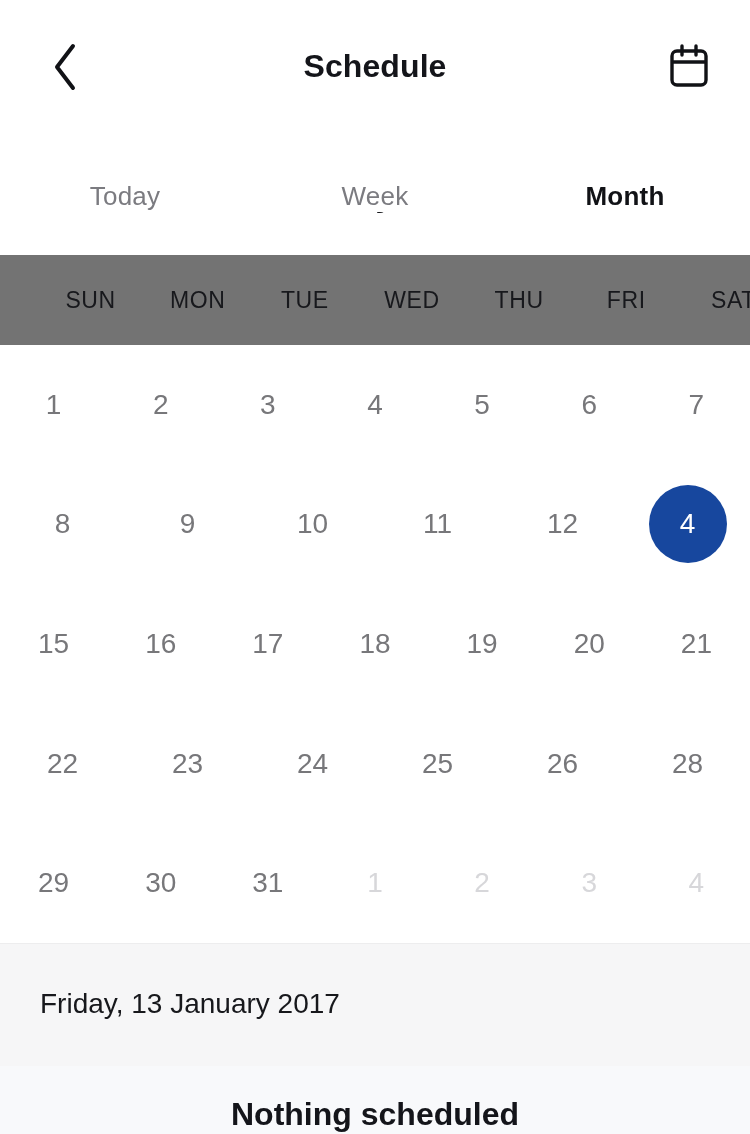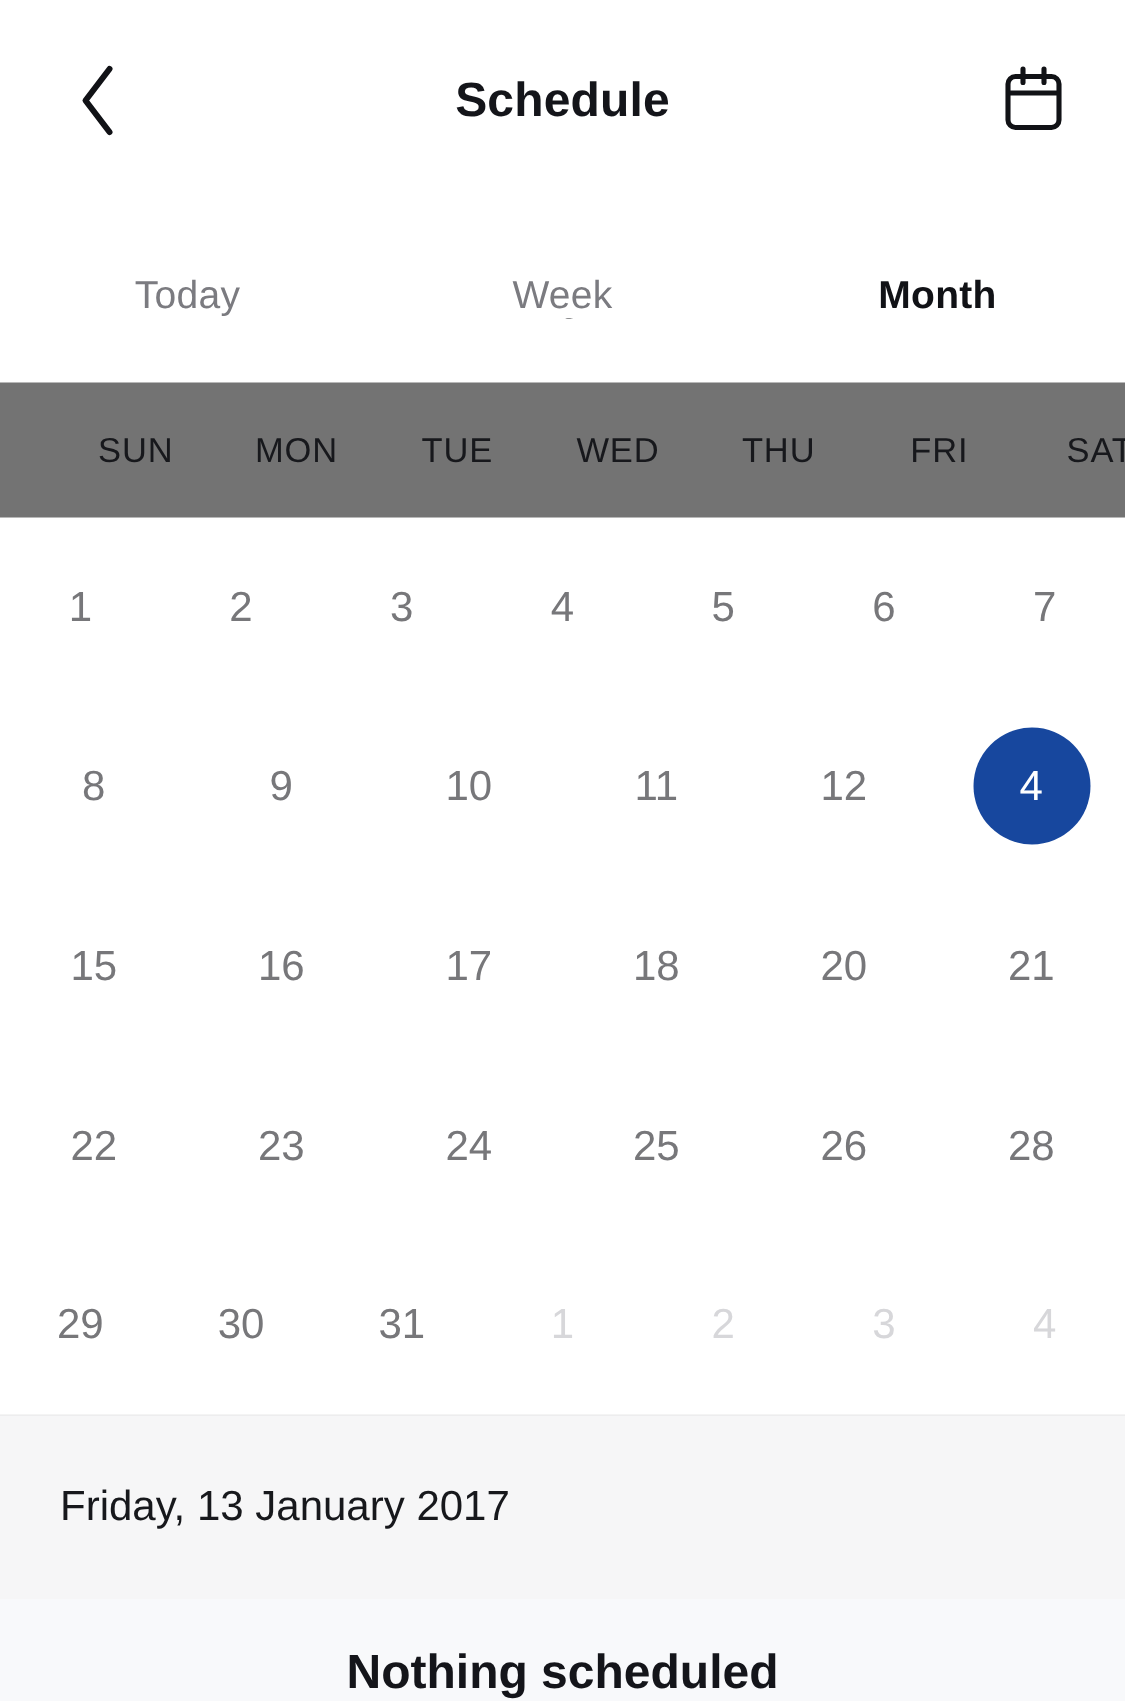--- a/index.html
+++ b/index.html
@@ -344,20 +344,23 @@
       <div class="day-cell">
         <span class="day-num">16</span>
       </div>
       <div class="day-cell">
         <span class="day-num">17</span>
       </div>
       <div class="day-cell">
         <span class="day-num">18</span>
       </div>
       <div class="day-cell">
+        <span class="day-num">19</span>
+      </div>
+      <div class="day-cell">
         <span class="day-num">20</span>
       </div>
       <div class="day-cell">
         <span class="day-num">21</span>
       </div>
     </div>
     <div class="day-row">
       <div class="day-cell">
         <span class="day-num">22</span>
       </div>

